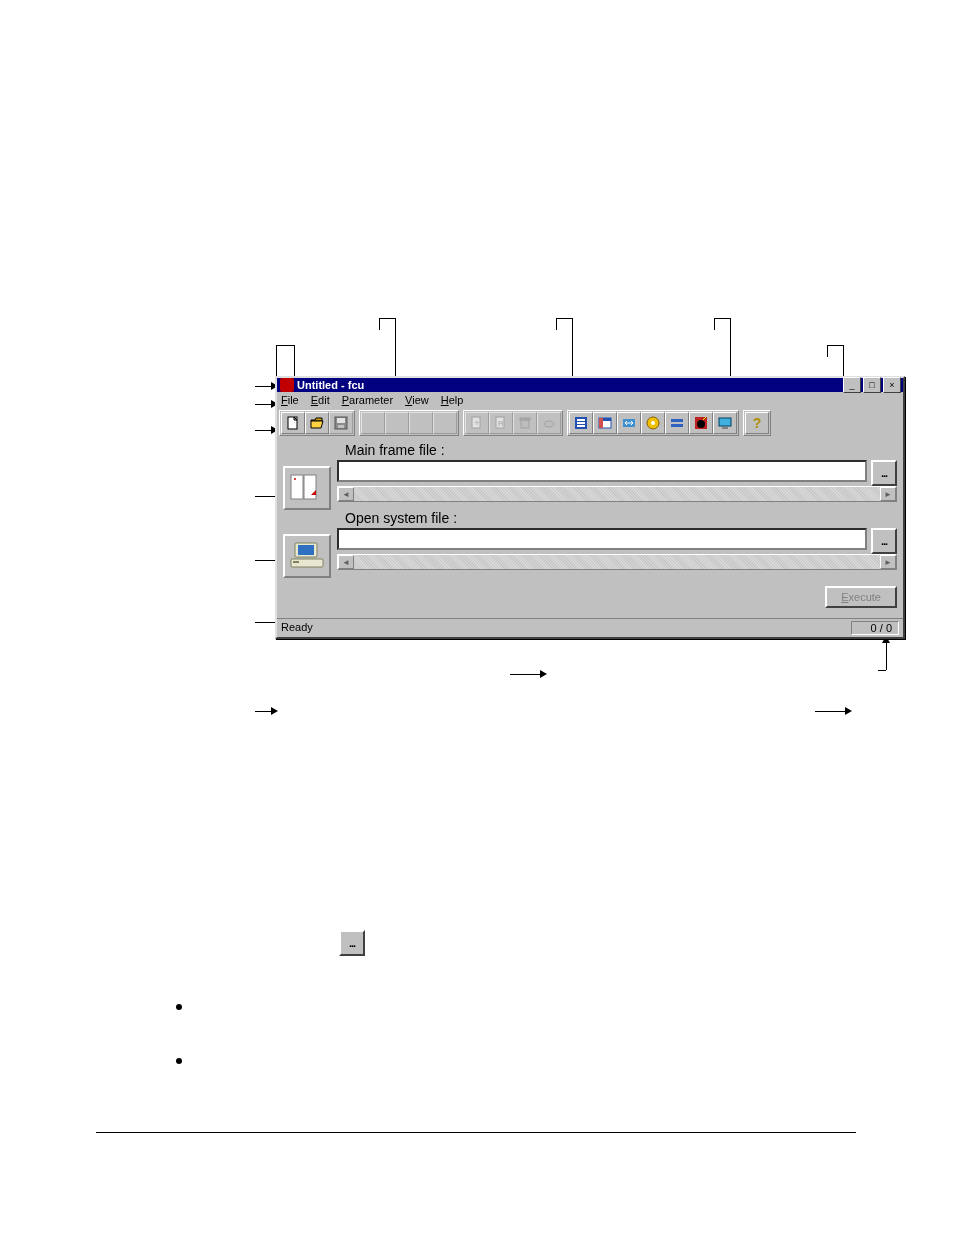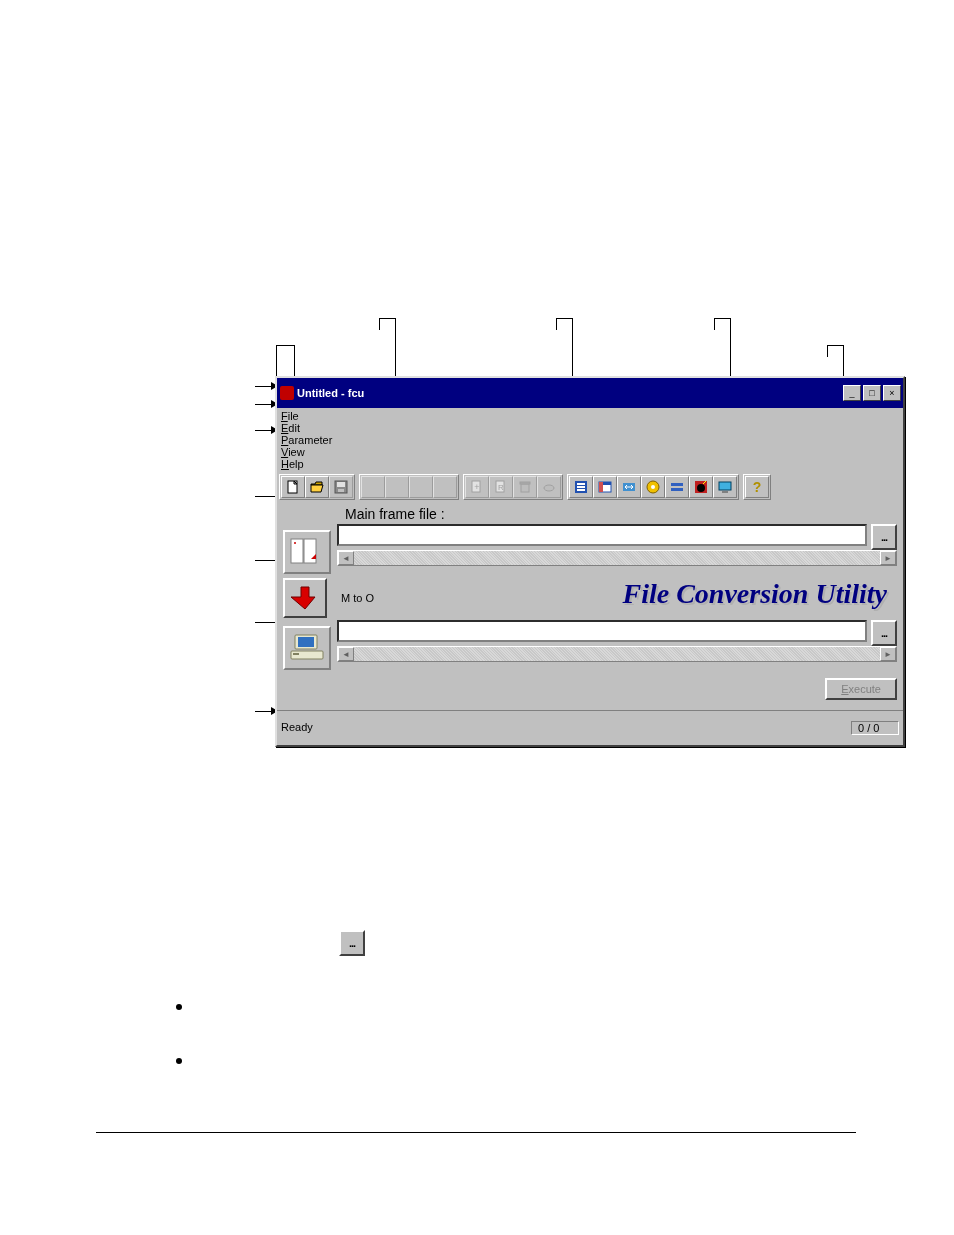--- a/index.html
+++ b/index.html
@@ -25,21 +25,21 @@
     border-left-color: #e0e0e0;
     border-right-color: #404040;
     border-bottom-color: #404040;
     box-shadow: 1px 1px 0 #000;
   }
   .titlebar {
     display: flex;
     align-items: center;
     background: #000080;
     color: #fff;
-    height: 30px;
+    height: 14px;
     padding: 0 2px;
   }
   .titlebar-icon {
     width: 14px;
     height: 14px;
     margin: 0 3px 0 1px;
     background: #c00000;
     border-radius: 2px;
   }
   .titlebar-text {
@@ -60,21 +60,20 @@
     justify-content: center;
     font-size: 9px;
     font-family: Arial;
     color: #000;
   }
   .menubar {
     display: flex;
     background: #c0c0c0;
     padding: 2px 4px;
     font-size: 11px;
-    flex-direction: column;
   }
   .menubar span {
     margin-right: 12px;
   }
   .menubar u { text-decoration: underline; }
   
   .toolbars {
     display: flex;
     background: #c0c0c0;
     padding: 2px 2px;
@@ -224,35 +223,35 @@
     border-right-color: #404040;
     border-bottom-color: #404040;
     color: #808080;
     font-size: 11px;
   }
   .execbtn u { text-decoration: underline; }
   .statusbar {
     display: flex;
     background: #c0c0c0;
     border-top: 1px solid #808080;
-    padding: 10px 4px;
+    padding: 2px 4px;
     font-size: 11px;
   }
   .statusbar .left { flex: 1; }
   .statusbar .pane {
     border: 1px solid #808080;
     border-top-color: #808080;
     border-left-color: #808080;
     border-right-color: #fff;
     border-bottom-color: #fff;
     padding: 0 6px;
     margin-left: 4px;
     background: #c0c0c0;
     min-width: 34px;
-    text-align: left;
+    text-align: right;
   }
   
   .inline-browse {
     position: absolute;
     left: 339px;
     top: 930px;
     width: 22px;
     height: 22px;
     background: #c0c0c0;
     border: 2px solid #fff;
@@ -522,30 +521,22 @@
             <div class="filebox"></div>
             <div class="browsebtn">...</div>
           </div>
           <div class="hscroll">
             <div class="sbtn">◄</div>
             <div class="sbtn">►</div>
           </div>
         </div>
       </div>
 
-      <div class="midrow">
-        <div class="arrowbtn">
-          <svg viewBox="0 0 28 28">
-            <path d="M10 3h8v10h6L14 25 0 13h10z" transform="translate(0,0)" fill="#d80000" stroke="#700000"></path>
-          </svg>
-        </div>
-        <div class="mto">M to O</div>
-        <div class="bigtitle">File Conversion Utility</div>
-      </div>
-
+
+      <div class="filelabel" style="margin-left:62px;">Open system file :</div>
       <div class="row">
         <div class="iconbox">
           <svg width="36" height="30" viewBox="0 0 36 30">
             <rect x="6" y="2" width="22" height="14" rx="1" fill="#e8e8d0" stroke="#808060"></rect>
             <rect x="9" y="4" width="16" height="10" fill="#3070c0"></rect>
             <rect x="2" y="18" width="32" height="8" rx="1" fill="#e8e8d0" stroke="#808060"></rect>
             <rect x="4" y="20" width="6" height="2" fill="#808060"></rect>
           </svg>
         </div>
         <div class="fileblock">

